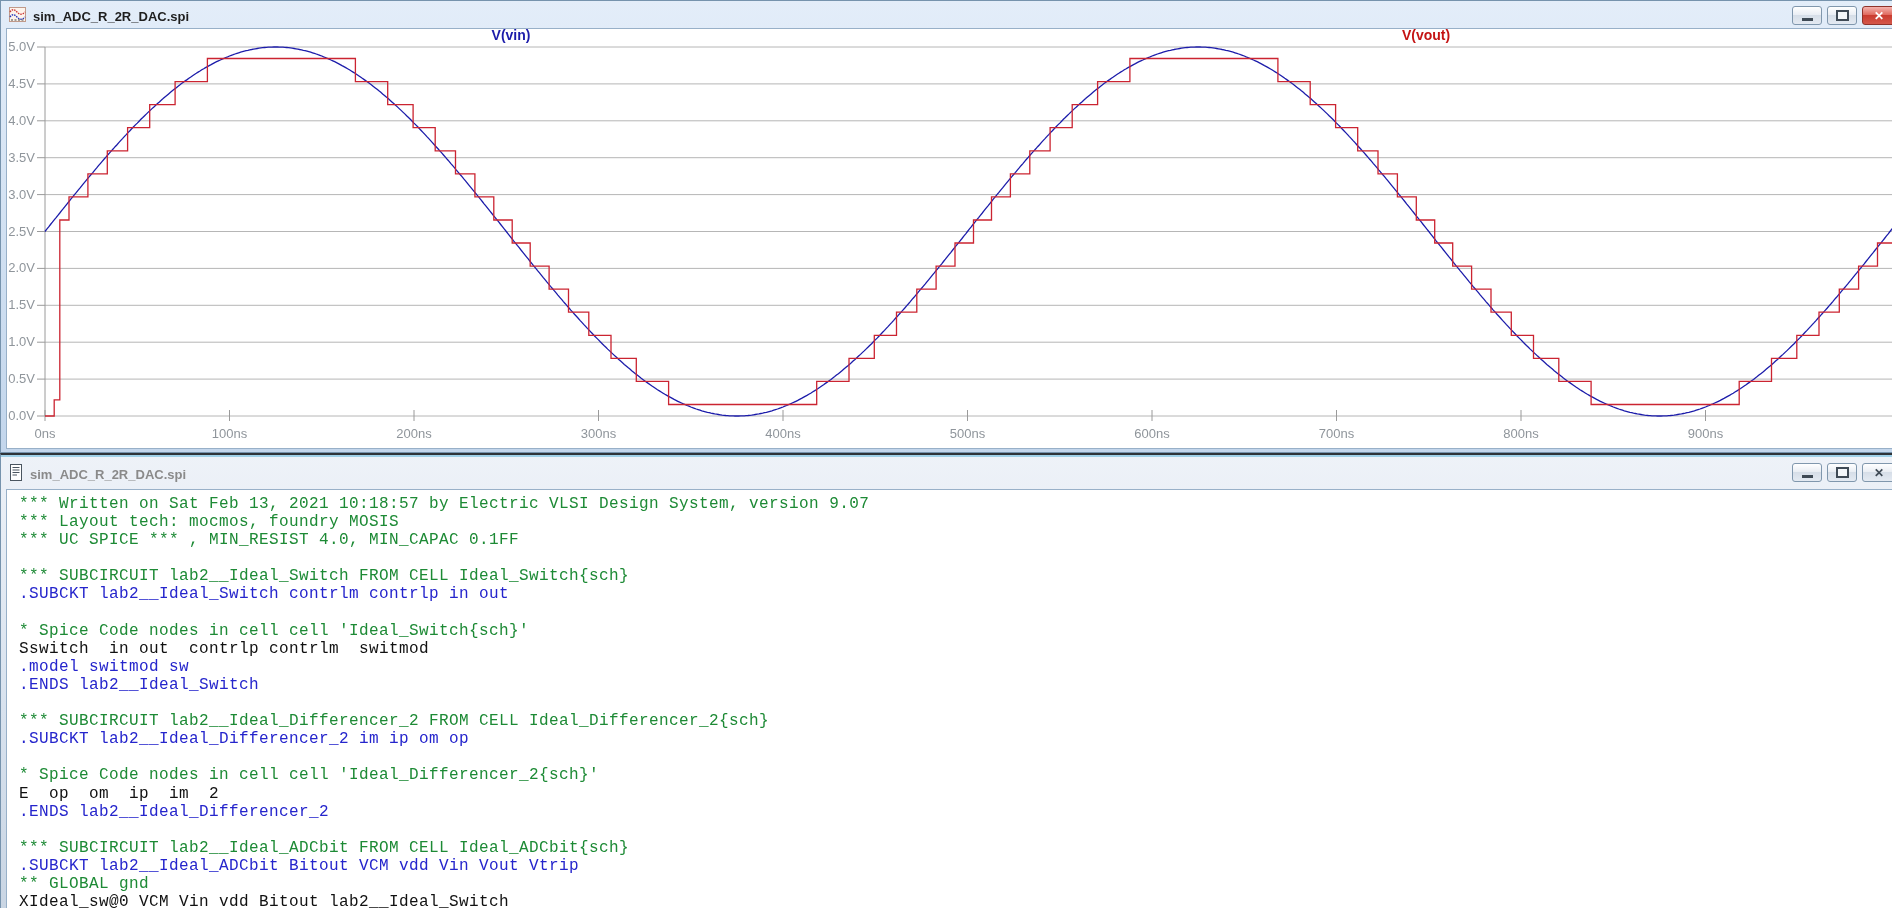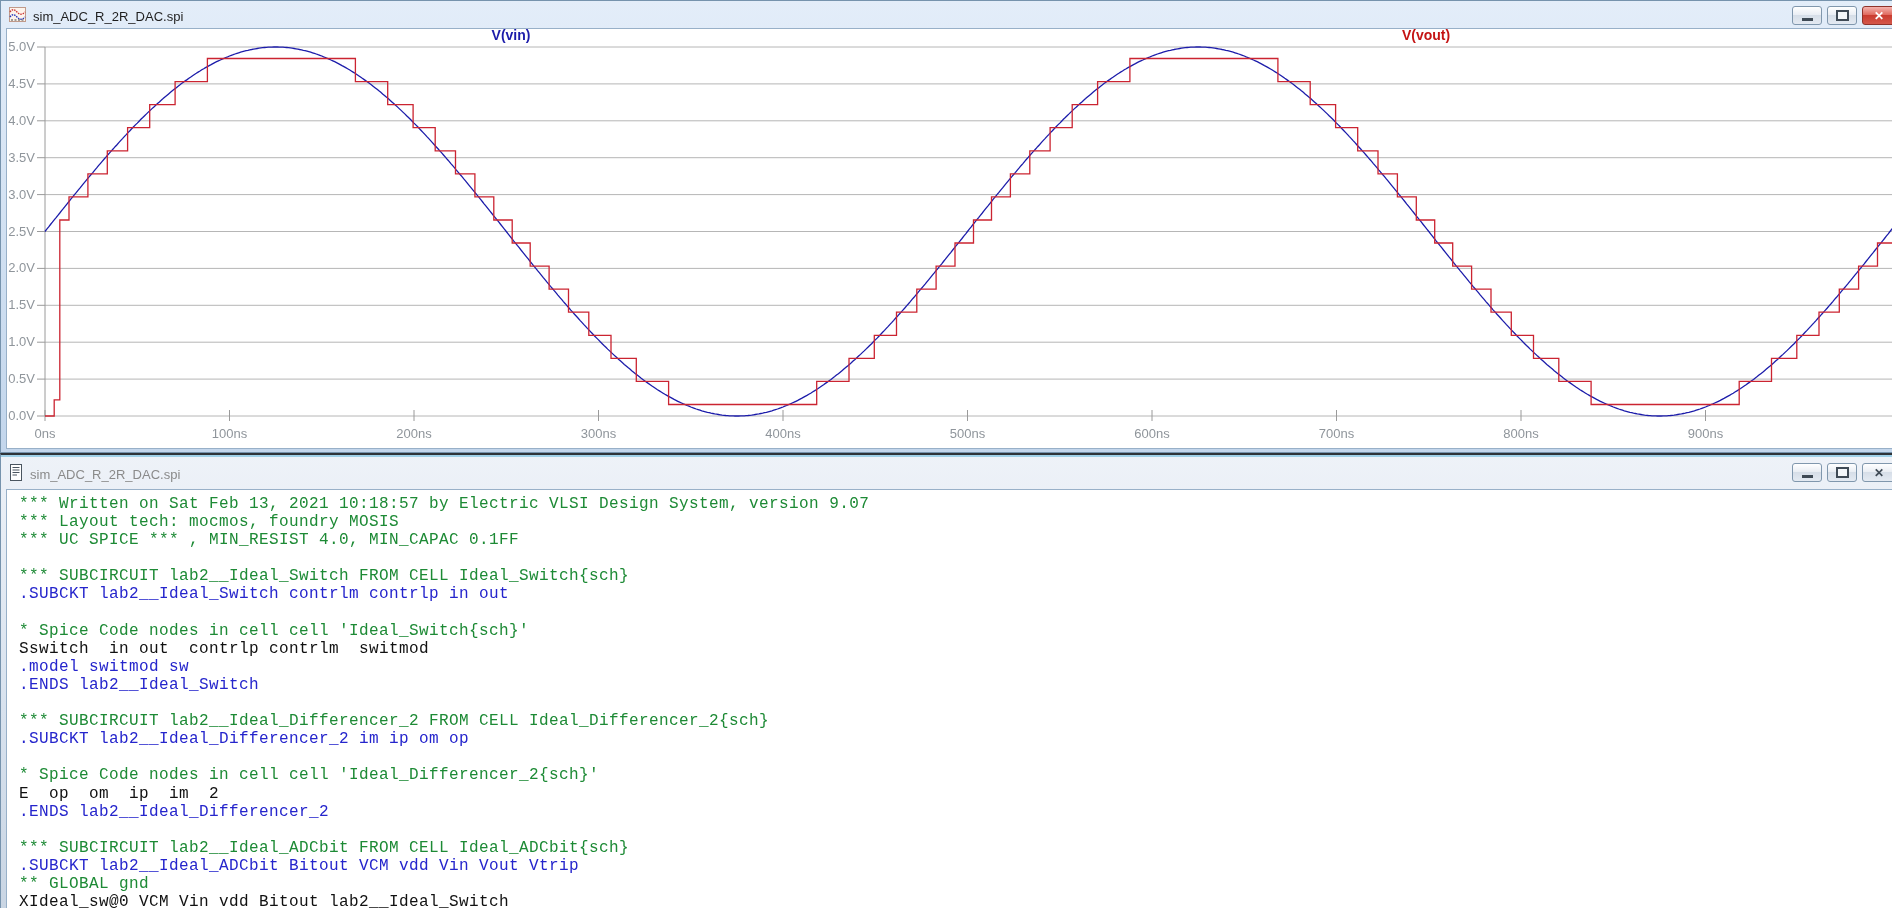--- a/index.html
+++ b/index.html
@@ -14,21 +14,21 @@
   }
   #top-window{top:0;height:453px;padding:3px 5px 5px 5px;}
   #bottom-window{
     top:453px;height:462px;padding:4px 5px 5px 5px;
     border-top:2px solid #2e3338;
     box-shadow:inset 0 2px 0 #9fd0e8;
     background:linear-gradient(180deg,#eef2f8 0%,#d8e2ee 55%,#c9d5e3 100%);
   }
   .titlebar{height:24px;display:flex;align-items:center;position:relative;}
   #bottom-window .titlebar{height:30px;}
-  .titlebar .title{font-size:13px;color:#1e1e1e;margin-left:7px;white-space:nowrap;}
+  .titlebar .title{font-size:13px;color:#1e1e1e;margin-left:7px;white-space:nowrap;font-weight:bold;}
   #bottom-window .title{color:#8a8a8a;}
   .winbtns{position:absolute;right:4px;top:2px;display:flex;gap:5px;}
   .winbtn{
     width:30px;height:19px;border:1px solid #8097ad;border-radius:3px;
     background:linear-gradient(180deg,#ffffff,#eaeef4 45%,#d5dde7 46%,#e4eaf2);
     display:flex;align-items:center;justify-content:center;box-sizing:border-box;
     cursor:default;
   }
   .winbtn.close-red{
     width:34px;

